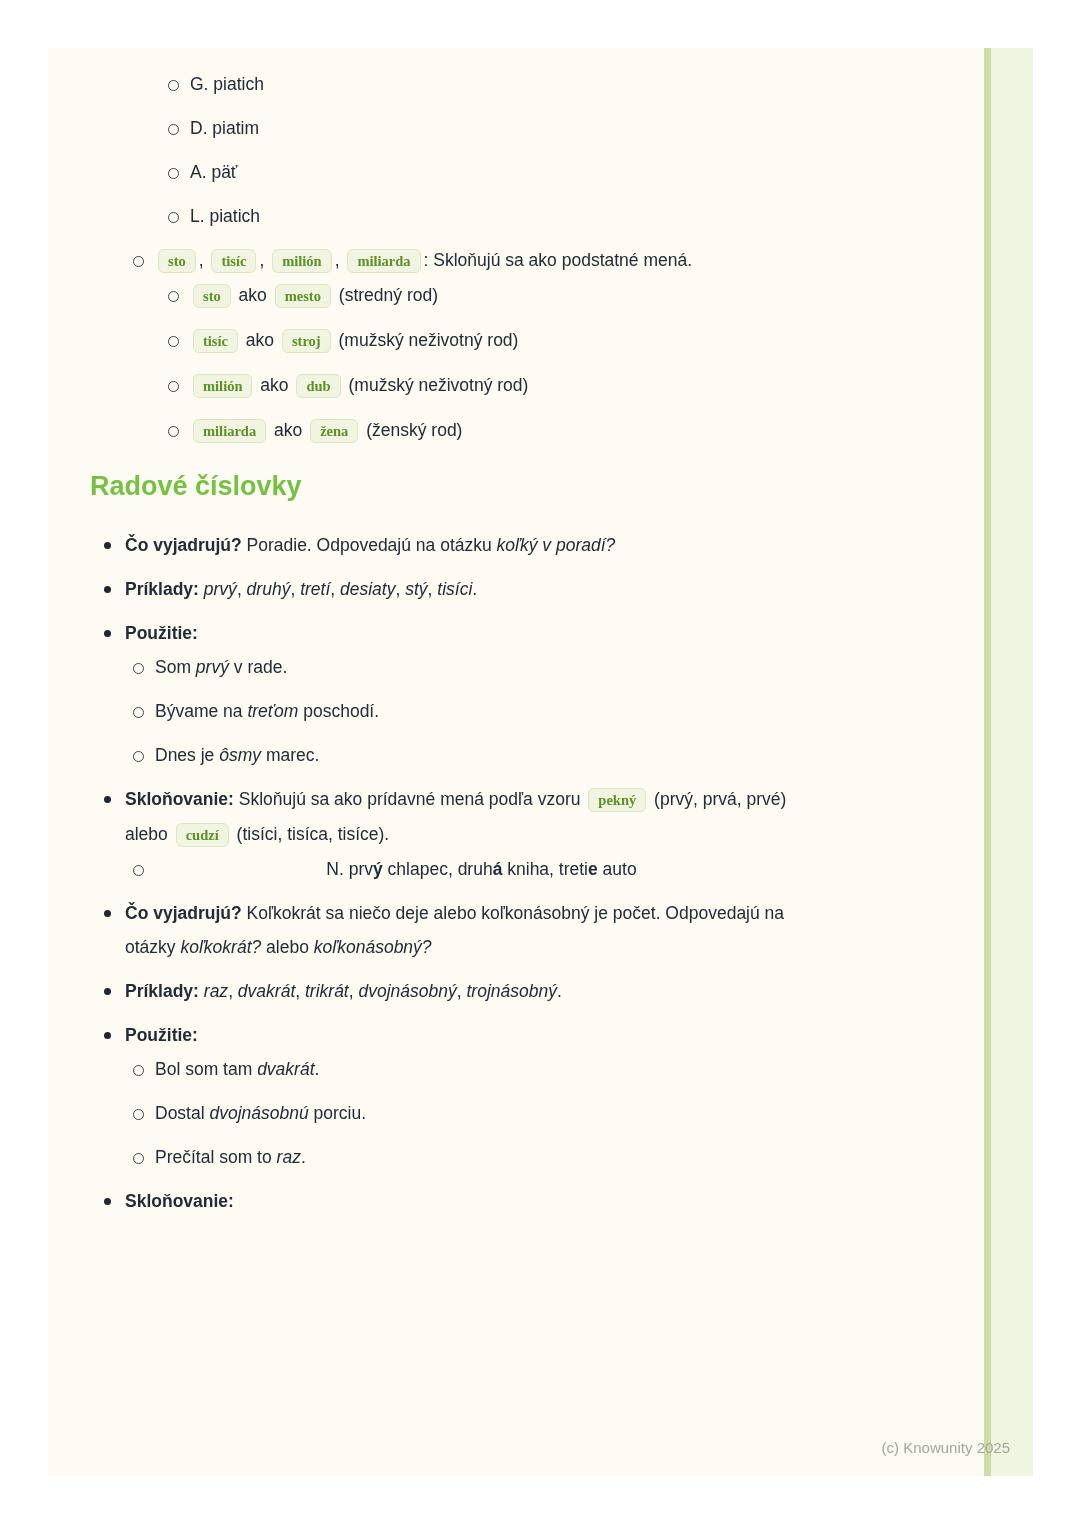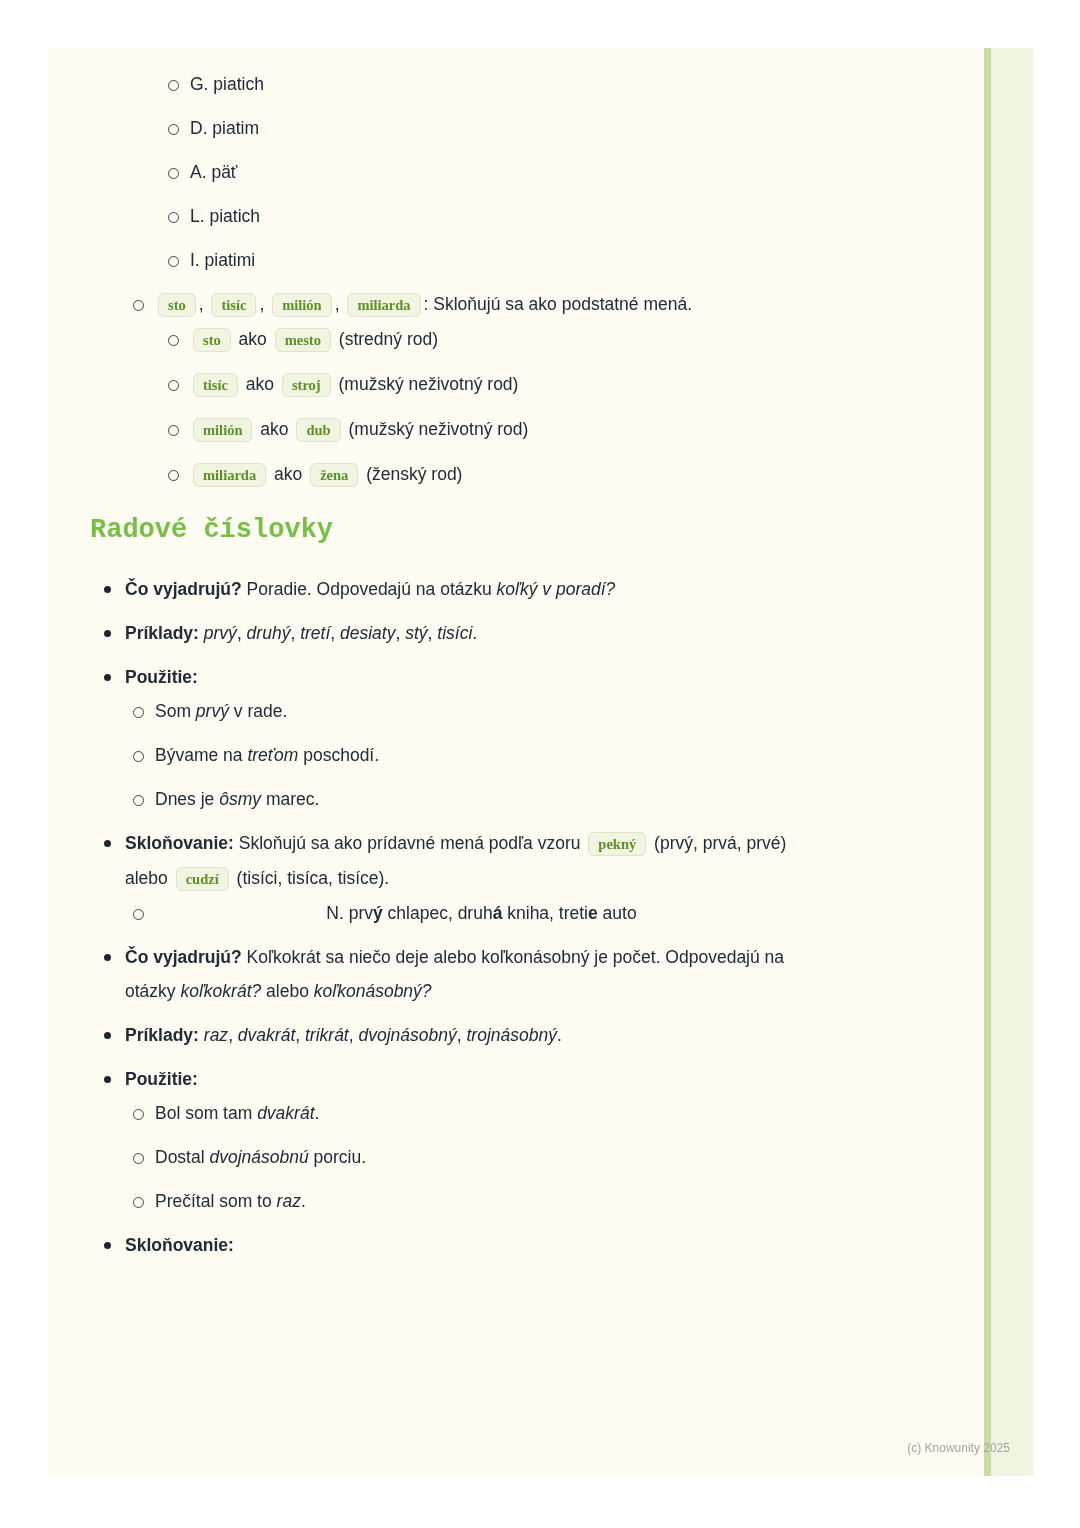--- a/index.html
+++ b/index.html
@@ -32,21 +32,20 @@
     border-left:7px solid var(--strip-edge);
   }
   .content{
     position:absolute;left:42px;top:5px;width:718px;
     font-size:17.5px;line-height:34px;
   }
   h2{
     color:var(--green);
     font-size:27px;line-height:32px;font-weight:700;
     margin:22px 0 26px 0;
-    font-family:Liberation Mono, monospace;
   }
   ul{list-style:none;margin:0;padding:0;}
   .content > ul{margin-bottom:10px;}
   ul ul{margin-bottom:0;}
   li{position:relative;padding-left:22px;margin-bottom:10px;}
   li.disc::before{
     content:"";position:absolute;left:1px;top:14px;
     width:7px;height:7px;border-radius:50%;
     background:#1f2630;
   }
@@ -63,36 +62,35 @@
     border:1px solid var(--code-border);
     border-radius:6px;
     padding:3px 9px;
     margin:0 3px;
     white-space:nowrap;
   }
   .b{font-weight:700;}
   .i{font-style:italic;}
   .watermark{
     position:absolute;top:1438px;right:70px;
-    font-size:12px;line-height:20px;color:var(--watermark);
+    font-size:15px;line-height:20px;color:var(--watermark);
     z-index:3;
   }
 </style>
 </head>
 <body>
 
 <div class="card">
   <div class="strip"></div>
   <div class="content">
       <ul style="padding-left: 78px; margin-top: 14px;">
         <li class="circle"><span>G. piatich</span></li>
         <li class="circle"><span>D. piatim</span></li>
         <li class="circle"><span>A. päť</span></li>
         <li class="circle"><span>L. piatich</span></li>
-        <li class="circle"><span>I. piatimi</span></li>
       </ul>
       <ul style="padding-left: 43px;">
         <li class="circle"><code>sto</code><span>, </span><code>tisíc</code><span>, </span><code>milión</code><span>, </span><code>miliarda</code><span>: Skloňujú sa ako podstatné mená.</span><ul style="padding-left: 13px;">
             <li class="circle"><code>sto</code><span> ako </span><code>mesto</code><span> (stredný rod)</span></li>
             <li class="circle"><code>tisíc</code><span> ako </span><code>stroj</code><span> (mužský neživotný rod)</span></li>
             <li class="circle"><code>milión</code><span> ako </span><code>dub</code><span> (mužský neživotný rod)</span></li>
             <li class="circle"><code>miliarda</code><span> ako </span><code>žena</code><span> (ženský rod)</span></li>
           </ul></li>
       </ul>
       <h2>Radové číslovky</h2>

